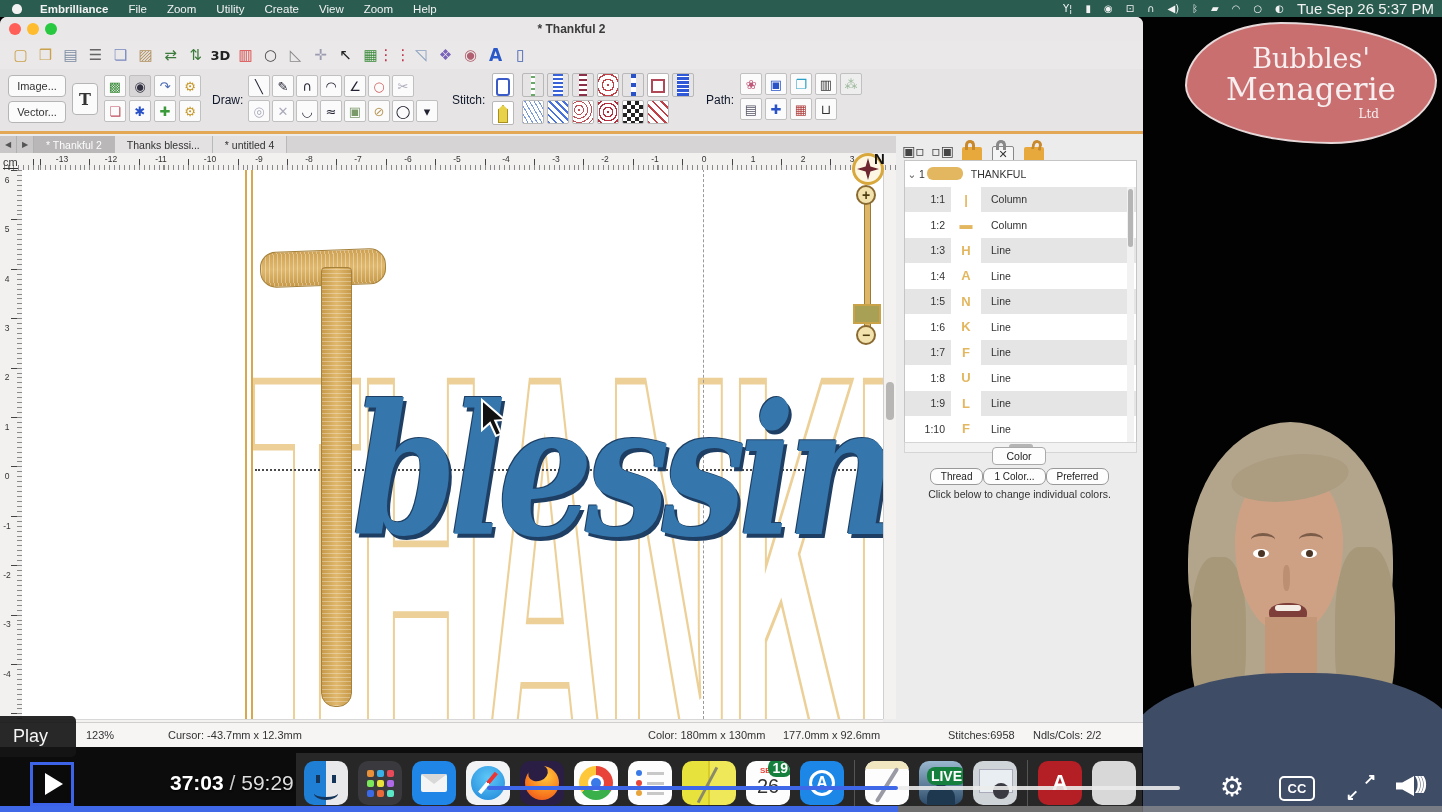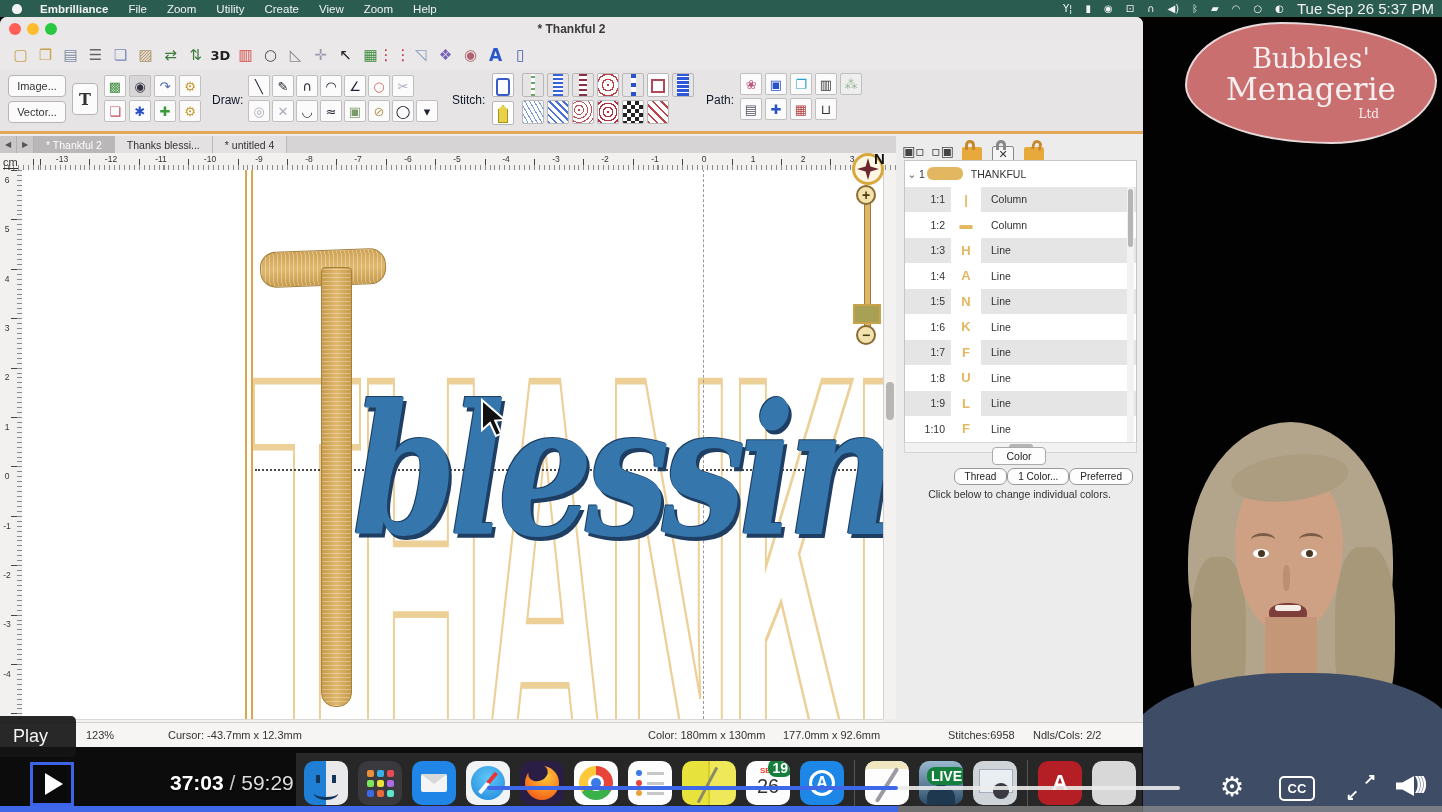--- a/index.html
+++ b/index.html
@@ -96,21 +96,21 @@
      color:#e3b75f;font-weight:bold;font-size:13px;}
   .orow .otype{padding-left:10px;}
   .orow.alt{background:#e5e5e5;}
   .gthumb{width:36px;height:13px;border-radius:6px;background:#e3b75f;margin:0 8px 0 2px;}
   .lscroll{position:absolute;right:2px;top:26px;width:7px;height:277px;background:#f2f2f2;}
   .lscroll .thumb{position:absolute;left:1px;top:2px;width:5px;height:58px;background:#b5b5b5;border-radius:3px;}
   .lhscroll{position:absolute;left:8px;top:306px;width:231px;height:9px;background:#f2f2f2;border:1px solid #d5d5d5;}
   .lhscroll .thumb{position:absolute;left:104px;top:1px;width:24px;height:5px;background:#b5b5b5;border-radius:3px;}
   .ctab{position:absolute;left:96px;top:311px;width:52px;height:16px;background:#fdfdfd;border:1px solid #aaa;
      border-radius:4px;font-size:10.5px;color:#222;display:flex;align-items:center;justify-content:center;}
-  .cbtns{position:absolute;left:10px;top:332px;width:227px;display:flex;justify-content:flex-end;}
+  .cbtns{position:absolute;left:10px;top:332px;width:227px;display:flex;justify-content:center;}
   .cbtn{height:15px;border:1px solid #999;border-radius:7px;background:#fdfdfd;font-size:10px;color:#222;
      display:flex;align-items:center;justify-content:center;padding:0 10px;}
   .chint{position:absolute;left:0;top:352px;width:100%;text-align:center;font-size:10.5px;color:#333;}
   .clist{position:absolute;left:10px;top:366px;width:227px;height:226px;background:#fff;border:1px solid #c5c5c5;}
   .crow{display:flex;height:29px;border-bottom:1px solid #e3e3e3;}
   .csw{width:58px;height:29px;margin-left:14px;}
   .ctxt{font-size:9.5px;color:#222;padding:3px 0 0 8px;line-height:1.25;}
   .cempty{height:29px;border-bottom:1px solid #e9e9e9;}
   
   .statusbar{left:0;top:705px;width:1143px;height:25px;background:#f6f5f4;border-top:1px solid #cfcfcf;font-size:11px;color:#333;}

